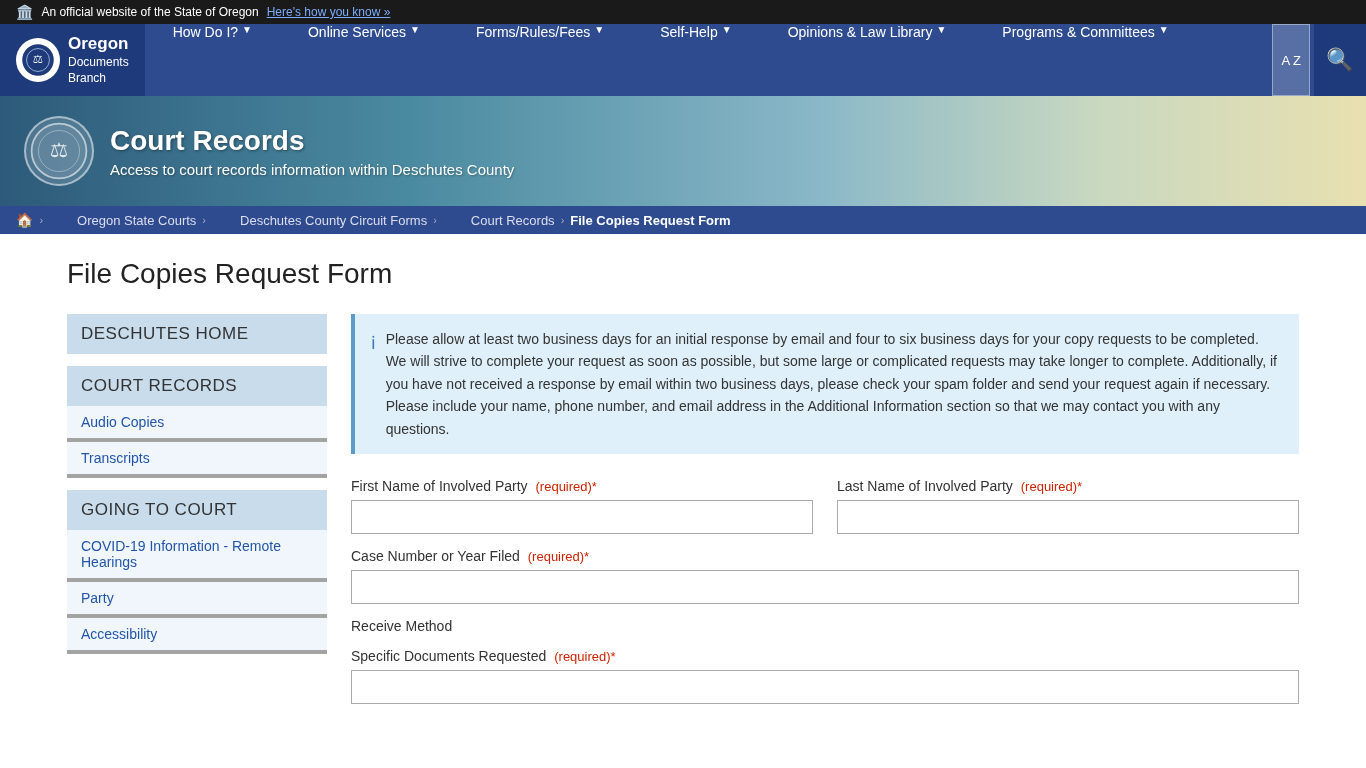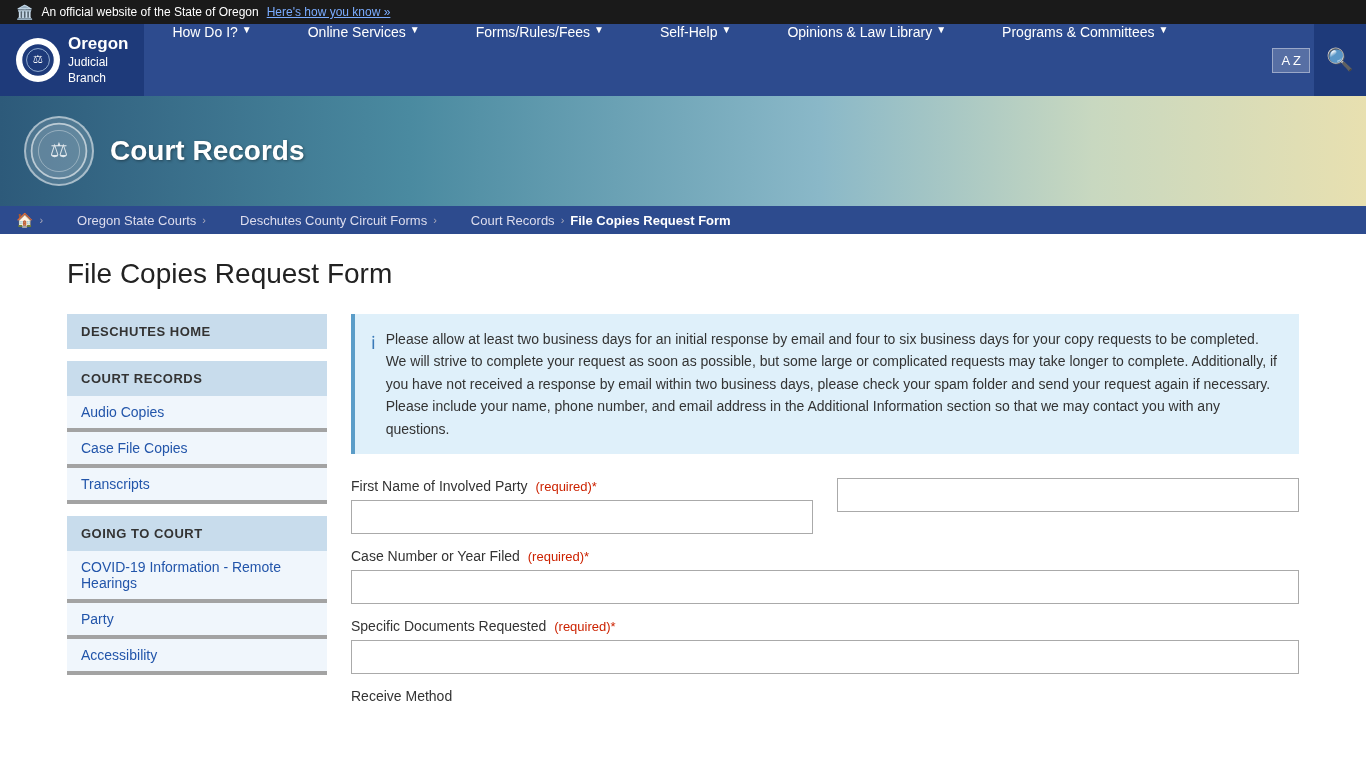--- a/index.html
+++ b/index.html
@@ -57,21 +57,20 @@
       height: 100%;
       display: flex;
       font-size: 14px;
       cursor: pointer;
       white-space: nowrap;
       gap: 4px;
     }
     .nav-item .chevron { font-size: 10px; }
     .nav-right {
       display: flex;
-      align-items: center;
       gap: 0;
       margin-left: auto;
     }
     .lang-btn {
       background: rgba(255,255,255,0.2);
       color: #fff;
       border: 1px solid rgba(255,255,255,0.4);
       padding: 4px 8px;
       font-size: 13px;
       cursor: pointer;
@@ -152,22 +151,22 @@
     .sidebar {
       width: 260px;
       flex-shrink: 0;
     }
     .sidebar-section {
       margin-bottom: 0;
     }
     .sidebar-heading {
       background: #c8dcec;
       color: #333;
-      font-size: 13px;
-      font-weight: bold;
+      font-size: 17px;
+      font-weight: normal;
       padding: 10px 14px;
       letter-spacing: 0.5px;
       text-transform: uppercase;
     }
     .sidebar-link {
       display: block;
       padding: 8px 14px;
       color: #2255aa;
       text-decoration: none;
       font-size: 14px;
@@ -239,21 +238,21 @@
   <div class="logo-area">
     <div class="logo-circle">
       <svg viewBox="0 0 44 44" xmlns="http://www.w3.org/2000/svg">
         <circle cx="22" cy="22" r="20" fill="#1e3a7a" stroke="#fff" stroke-width="1.5"></circle>
         <circle cx="22" cy="22" r="14" fill="none" stroke="#aac4e0" stroke-width="1"></circle>
         <text x="22" y="26" text-anchor="middle" font-size="14" fill="#fff">⚖</text>
       </svg>
     </div>
     <div class="logo-text">
       <strong>Oregon</strong><br>
-      <span>Judicial</span><br>
+      <span>Documents</span><br>
       <span>Branch</span>
     </div>
   </div>
 
   <div class="nav-items">
     <div class="nav-item">
       <span>How Do I?</span>
       <span class="chevron">▼</span>
     </div>
     <div class="nav-item">
@@ -289,20 +288,21 @@
 <div class="hero">
   <div class="hero-seal">
     <svg viewBox="0 0 70 70" xmlns="http://www.w3.org/2000/svg" width="60" height="60">
       <circle cx="35" cy="35" r="32" fill="rgba(255,255,255,0.1)" stroke="rgba(255,255,255,0.6)" stroke-width="2"></circle>
       <circle cx="35" cy="35" r="24" fill="none" stroke="rgba(255,255,255,0.4)" stroke-width="1"></circle>
       <text x="35" y="42" text-anchor="middle" font-size="24" fill="rgba(255,255,255,0.8)">⚖</text>
     </svg>
   </div>
   <div class="hero-text">
     <div class="hero-title">Court Records</div>
+    <div class="hero-subtitle">Access to court records information within Deschutes County</div>
   </div>
 </div>
 
 <div class="breadcrumb-bar">
   <span class="breadcrumb-home">🏠</span>
   <span class="sep">›</span>
   <a class="breadcrumb-item" href="#">Oregon State Courts</a>
   <span class="sep">›</span>
   <a class="breadcrumb-item" href="#">Deschutes County Circuit Forms</a>
   <span class="sep">›</span>
@@ -319,21 +319,20 @@
     <aside class="sidebar">
 
       <div class="sidebar-section">
         <div class="sidebar-heading">DESCHUTES HOME</div>
       </div>
       <div class="sidebar-divider"></div>
 
       <div class="sidebar-section">
         <div class="sidebar-heading">COURT RECORDS</div>
         <a class="sidebar-link" href="#">Audio Copies</a>
-        <a class="sidebar-link" href="#">Case File Copies</a>
         <a class="sidebar-link" href="#">Transcripts</a>
       </div>
       <div class="sidebar-divider"></div>
 
       <div class="sidebar-section">
         <div class="sidebar-heading">GOING TO COURT</div>
         <a class="sidebar-link" href="#">COVID-19 Information - Remote Hearings</a>
         <a class="sidebar-link" href="#">Party</a>
         <a class="sidebar-link" href="#">Accessibility</a>
       </div>
@@ -348,45 +347,49 @@
 
       <div class="form-row">
         <div class="form-group">
           <label class="form-label">
             <span>First Name of Involved Party</span>
             <span class="required">(required)*</span>
           </label>
           <input class="form-input" type="text" style="">
         </div>
         <div class="form-group">
+          <label class="form-label">
+            <span>Last Name of Involved Party</span>
+            <span class="required">(required)*</span>
+          </label>
           <input class="form-input" type="text" style="">
         </div>
       </div>
 
       <div class="form-row">
         <div class="form-group">
           <label class="form-label">
             <span>Case Number or Year Filed</span>
             <span class="required">(required)*</span>
           </label>
           <input class="form-input" type="text" style="width: 100%;">
         </div>
       </div>
 
       <div class="form-row">
         <div class="form-group">
+          <label class="form-label">Receive Method</label>
+        </div>
+      </div>
+
+      <div class="form-row">
+        <div class="form-group">
           <label class="form-label">
             <span>Specific Documents Requested</span>
             <span class="required">(required)*</span>
           </label>
           <input class="form-input" type="text" style="width: 100%;">
         </div>
       </div>
 
-      <div class="form-row">
-        <div class="form-group">
-          <label class="form-label">Receive Method</label>
-        </div>
-      </div>
-
     </div>
   </div>
 </div>
 
 </body></html>

